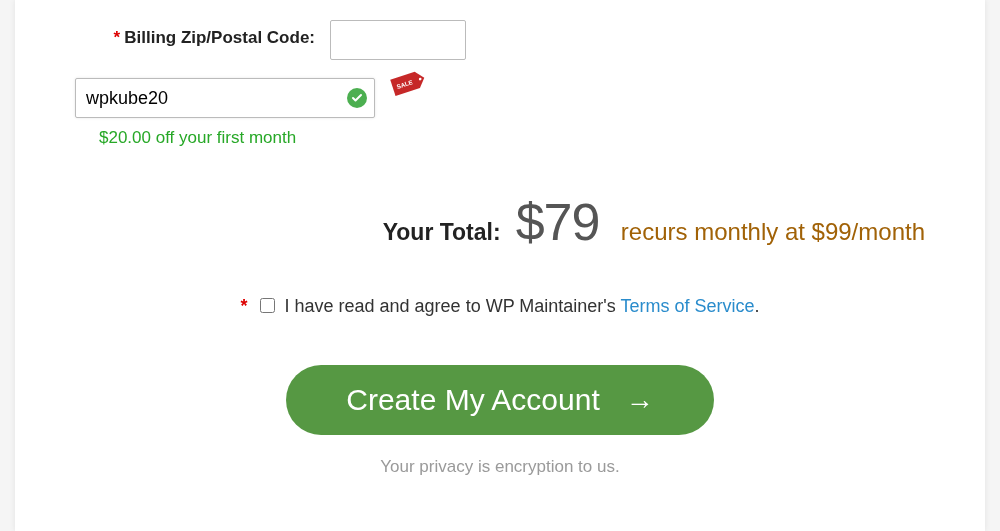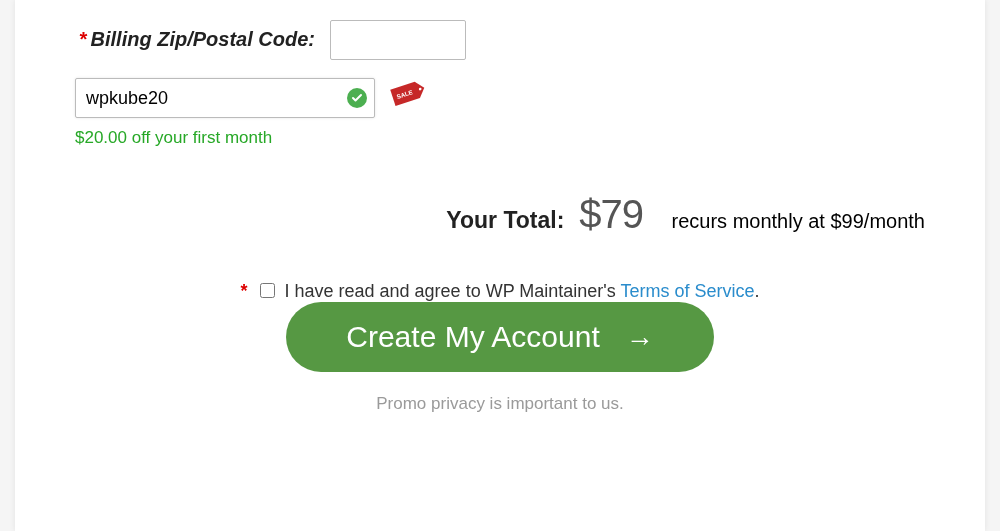--- a/index.html
+++ b/index.html
@@ -21,34 +21,33 @@
     .form-row {
       display: flex;
       align-items: flex-start;
       margin-bottom: 18px;
     }
     .label-col {
       width: 255px;
       text-align: right;
       padding-right: 15px;
       padding-top: 8px;
-      font-size: 20px;
+      font-size: 17px;
       font-weight: 700;
       color: #222;
-      font-style: italic;
     }
     .req-star { color: #d00; margin-right: 4px; font-weight: 700; }
     .field-col {
       flex: 1;
       display: flex;
       flex-direction: column;
     }
     .input-line {
       display: flex;
-      align-items: center;
+      align-items: flex-start;
       gap: 8px;
     }
     input.text-input {
       height: 40px;
       font-size: 18px;
       padding: 4px 10px;
       border: 1px solid #bbb;
       border-radius: 2px;
       outline: none;
     }
@@ -80,51 +79,53 @@
       width: 38px;
       height: 22px;
       transform: rotate(-18deg);
       margin-left: 6px;
       margin-top: -6px;
     }
     .promo-msg {
       color: #27a827;
       font-size: 17px;
       margin-top: 10px;
+      margin-left: 24px;
     }
     .total-row {
       display: flex;
       align-items: baseline;
       margin-top: 44px;
       margin-bottom: 44px;
       justify-content: flex-end;
     }
     .total-label {
       width: 255px;
       text-align: right;
       padding-right: 15px;
       font-size: 23px;
       font-weight: 700;
       color: #222;
     }
     .total-amount {
-      font-size: 40px;
+      font-size: 52px;
       color: #555;
       font-weight: 400;
       letter-spacing: -1px;
     }
     .total-sub {
-      font-size: 20px;
-      color: #000000;
-      margin-left: 24px;
+      font-size: 24px;
+      color: #a16207;
+      margin-left: 17px;
     }
     .terms-row {
       text-align: center;
       font-size: 18px;
       color: #333;
+      margin-bottom: 48px;
     }
     .terms-row .req-star { color: #d00; }
     .terms-check {
       width: 15px;
       height: 15px;
       vertical-align: -1px;
       margin: 0 4px;
     }
     .terms-link { color: #2a8ccc; text-decoration: none; }
     .submit-row { text-align: center; margin-bottom: 20px; }
@@ -202,16 +203,16 @@
   </div>
 
   <div class="submit-row">
     <button class="submit-btn">
       <span>Create My Account</span>
       <span class="arrow">→</span>
     </button>
   </div>
 
   <div class="privacy">
-    <div>Promo privacy is important to us.</div>
+    <div>Your privacy is encryption to us.</div>
   </div>
 
 </div>
 
 </body></html>

